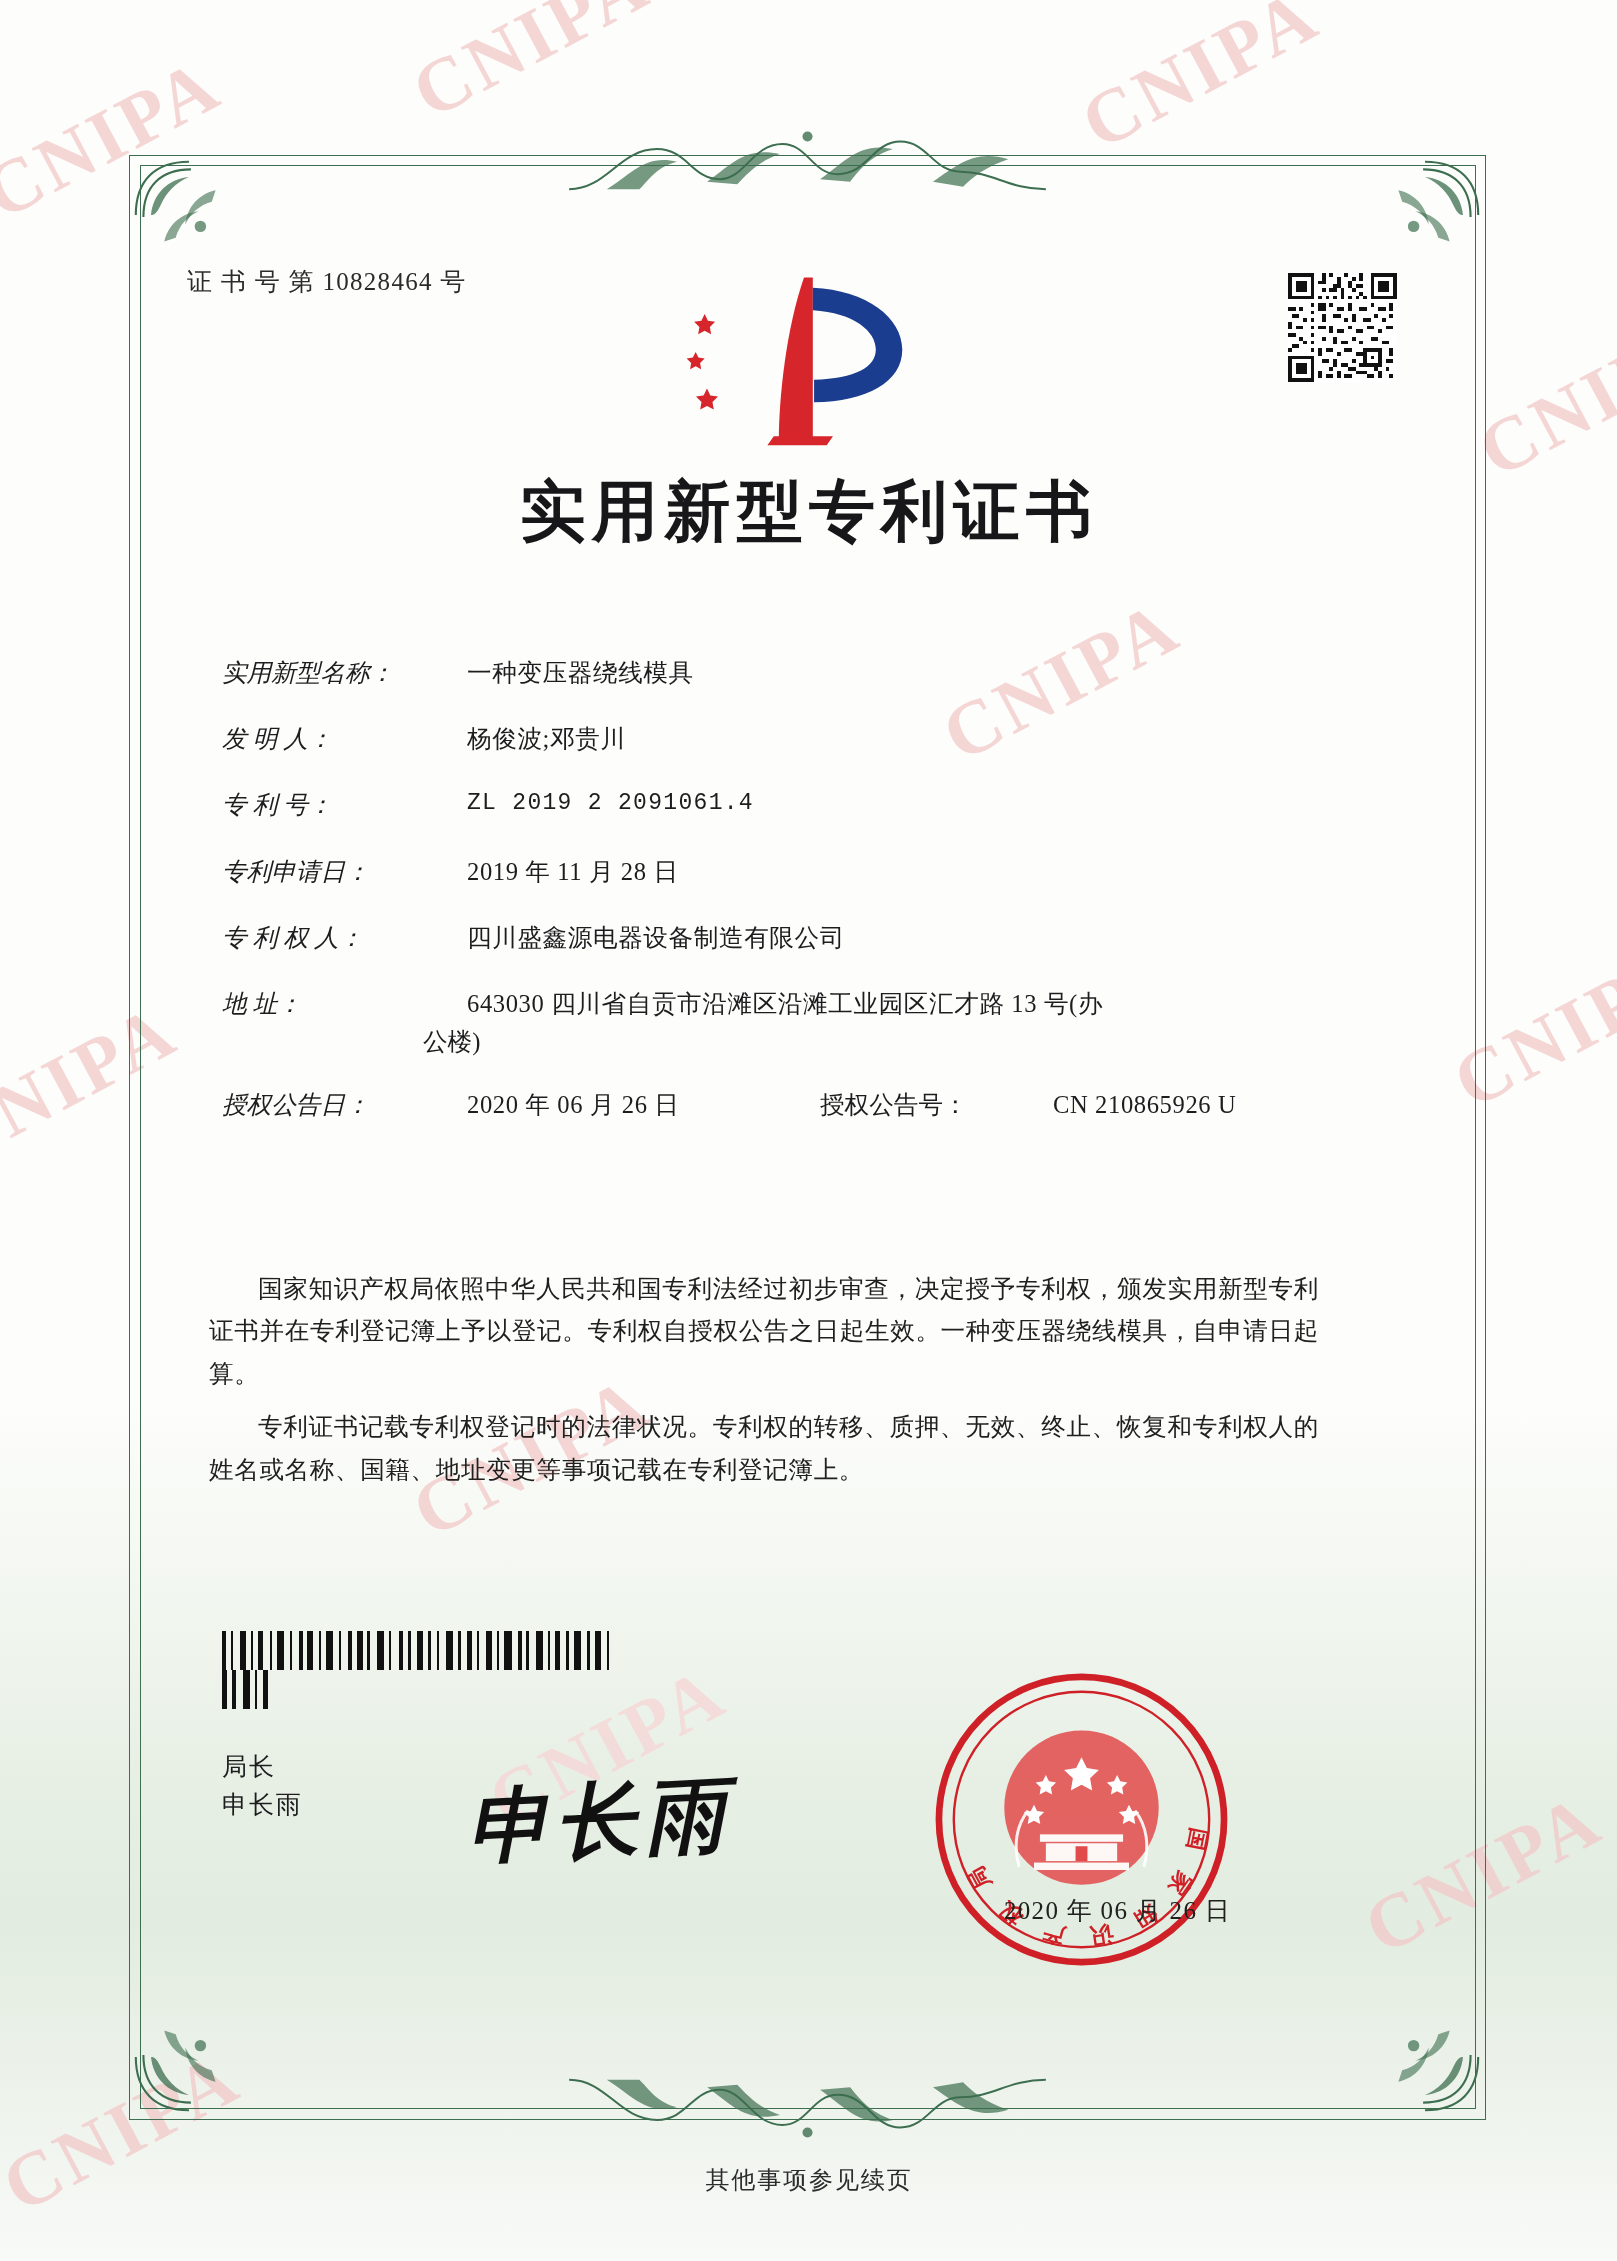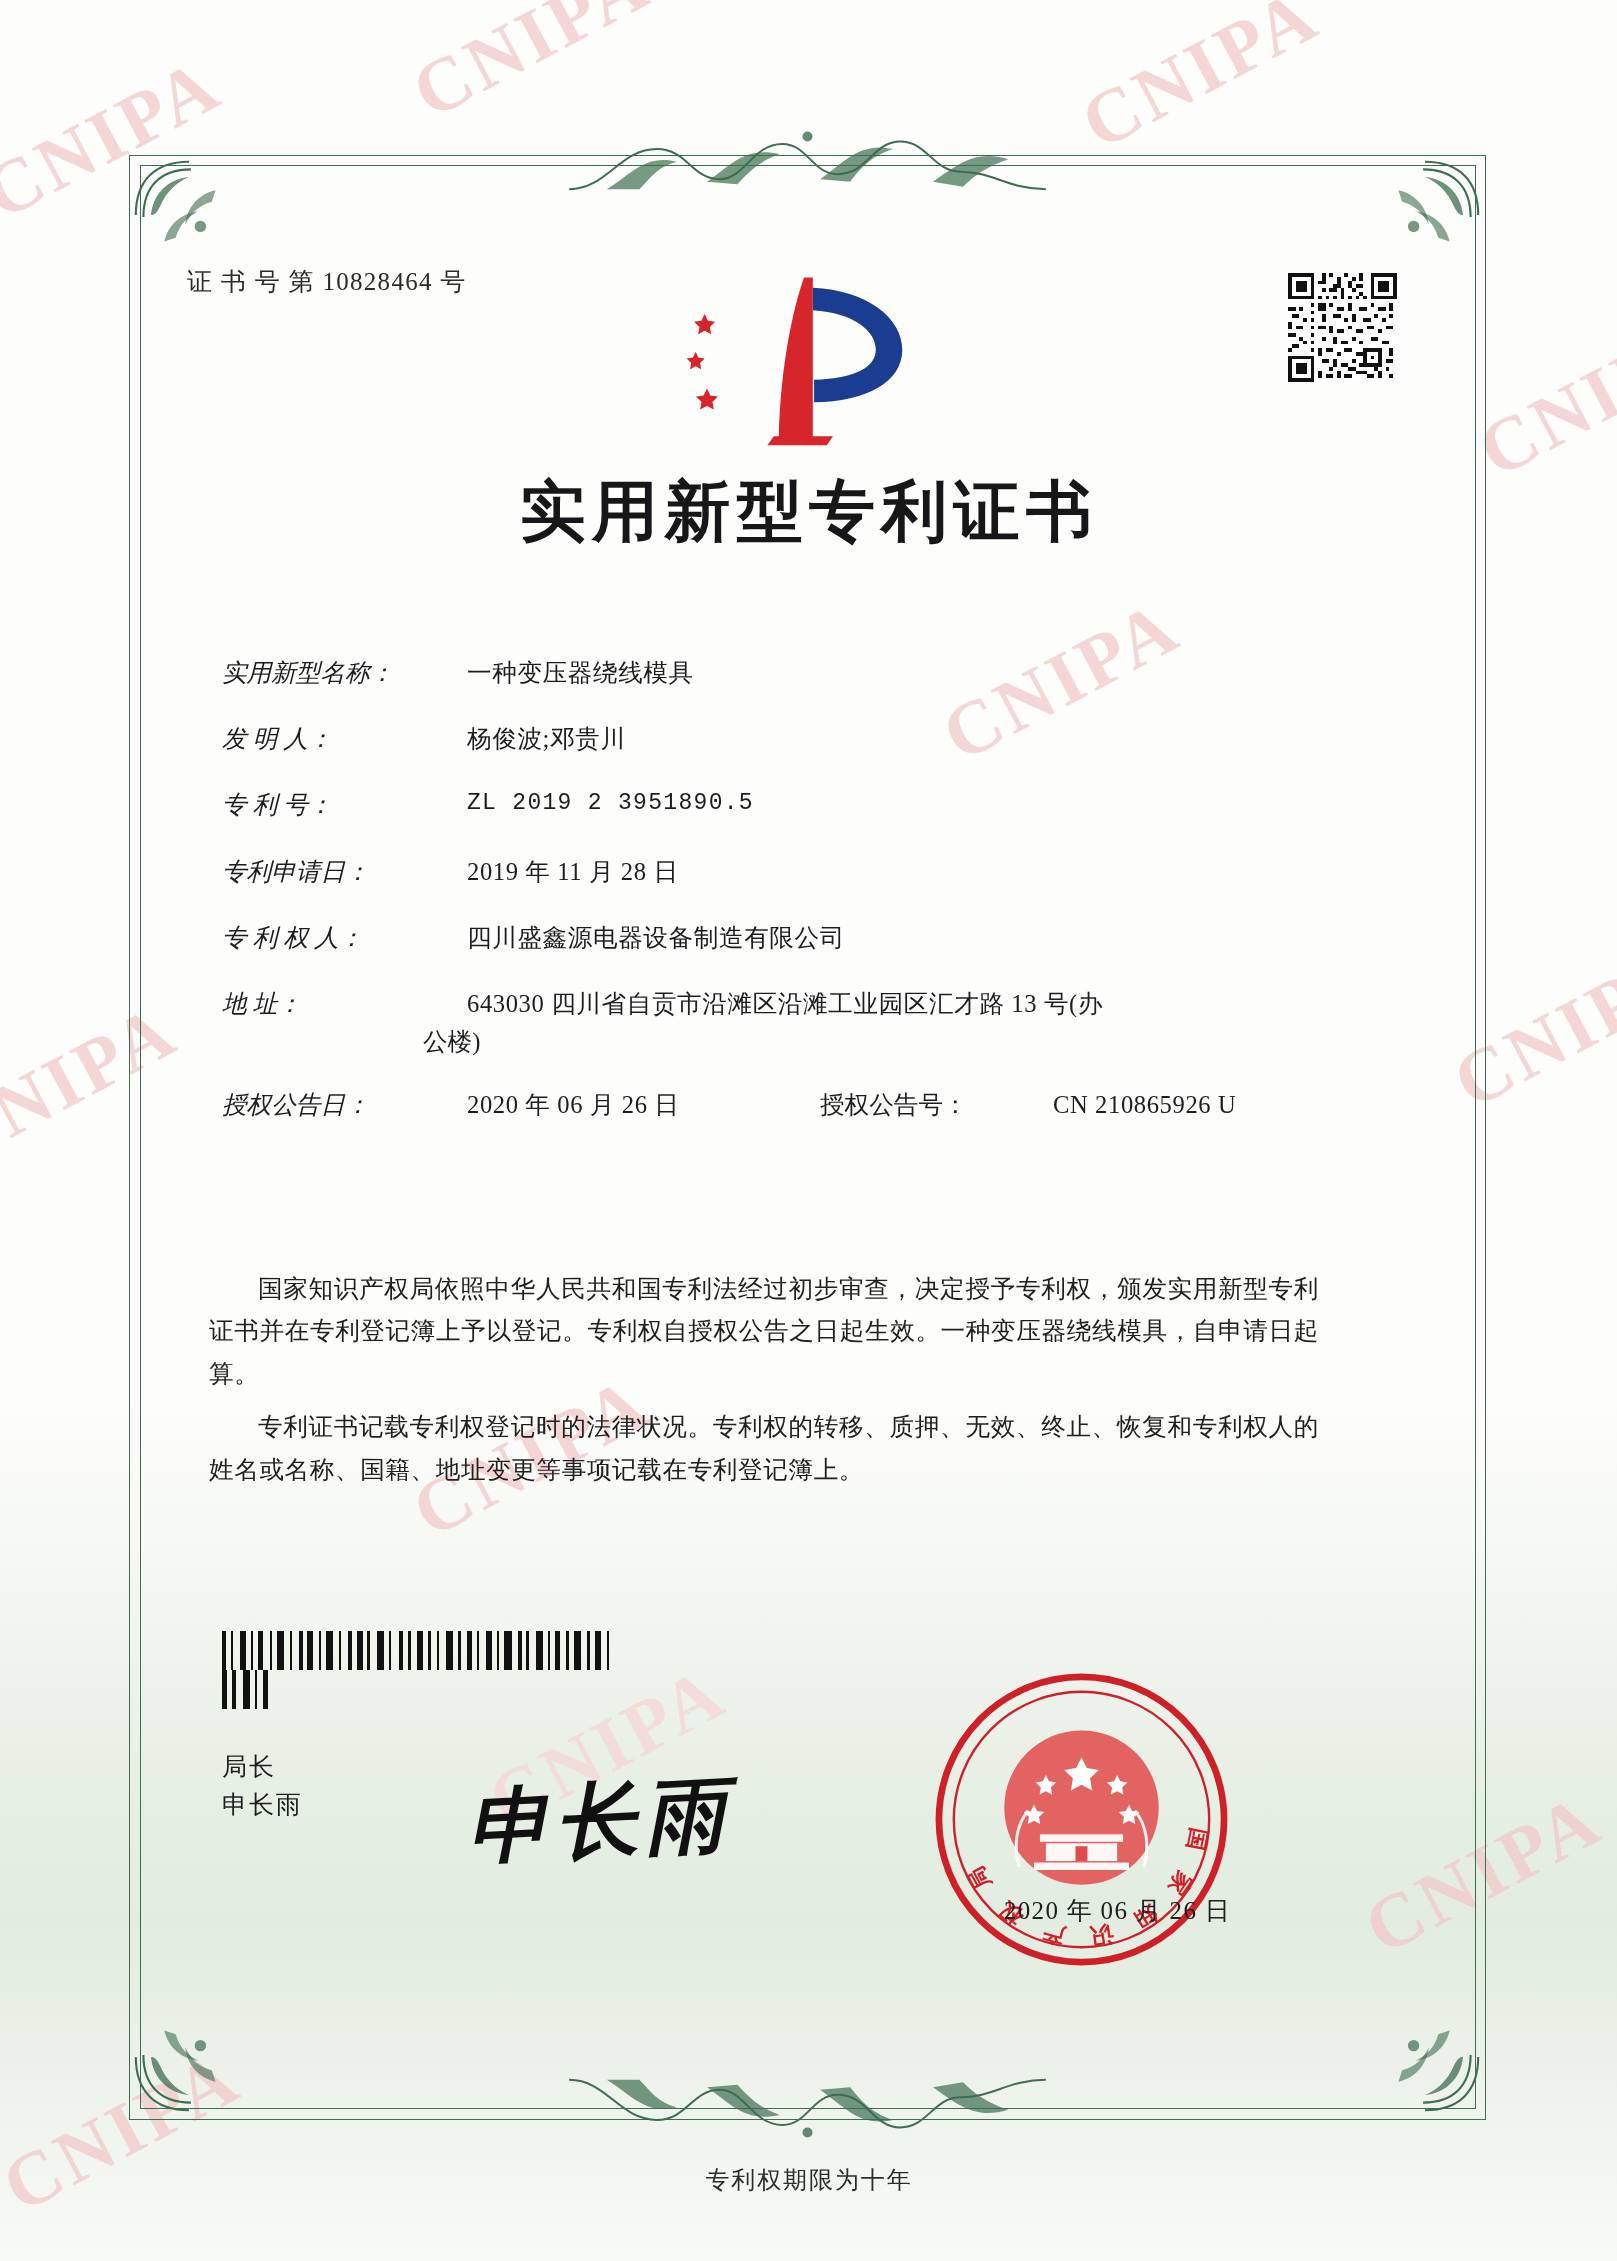--- a/index.html
+++ b/index.html
@@ -436,21 +436,21 @@
       <div class="fvalue">一种变压器绕线模具</div>
     </div>
 
     <div class="frow">
       <div class="flabel">发    明    人：</div>
       <div class="fvalue">杨俊波;邓贵川</div>
     </div>
 
     <div class="frow">
       <div class="flabel">专    利    号：</div>
-      <div class="fvalue mono">ZL 2019 2 3951890.5</div>
+      <div class="fvalue mono">ZL 2019 2 2091061.4</div>
     </div>
 
     <div class="frow">
       <div class="flabel">专利申请日：</div>
       <div class="fvalue">2019 年 11 月 28 日</div>
     </div>
 
     <div class="frow">
       <div class="flabel">专 利 权 人：</div>
       <div class="fvalue">四川盛鑫源电器设备制造有限公司</div>
@@ -559,16 +559,16 @@
         <path d="M142 132 C146 118 144 104 136 94"></path>
       </g>
     </g>
 
     <text font-family="'DejaVu Serif','Liberation Serif',serif" font-size="15" font-weight="700" fill="#cf2027" letter-spacing="5">
       <textPath href="#ringpath" startOffset="26%">国 家 知 识 产 权 局</textPath>
     </text>
   </svg>
   <div class="seal-date">2020 年 06 月 26 日</div>
 
-  <div class="below-note">专利权期限为十年</div>
+  <div class="below-note">其他事项参见续页</div>
 
 </div>
 
 
 </body></html>

